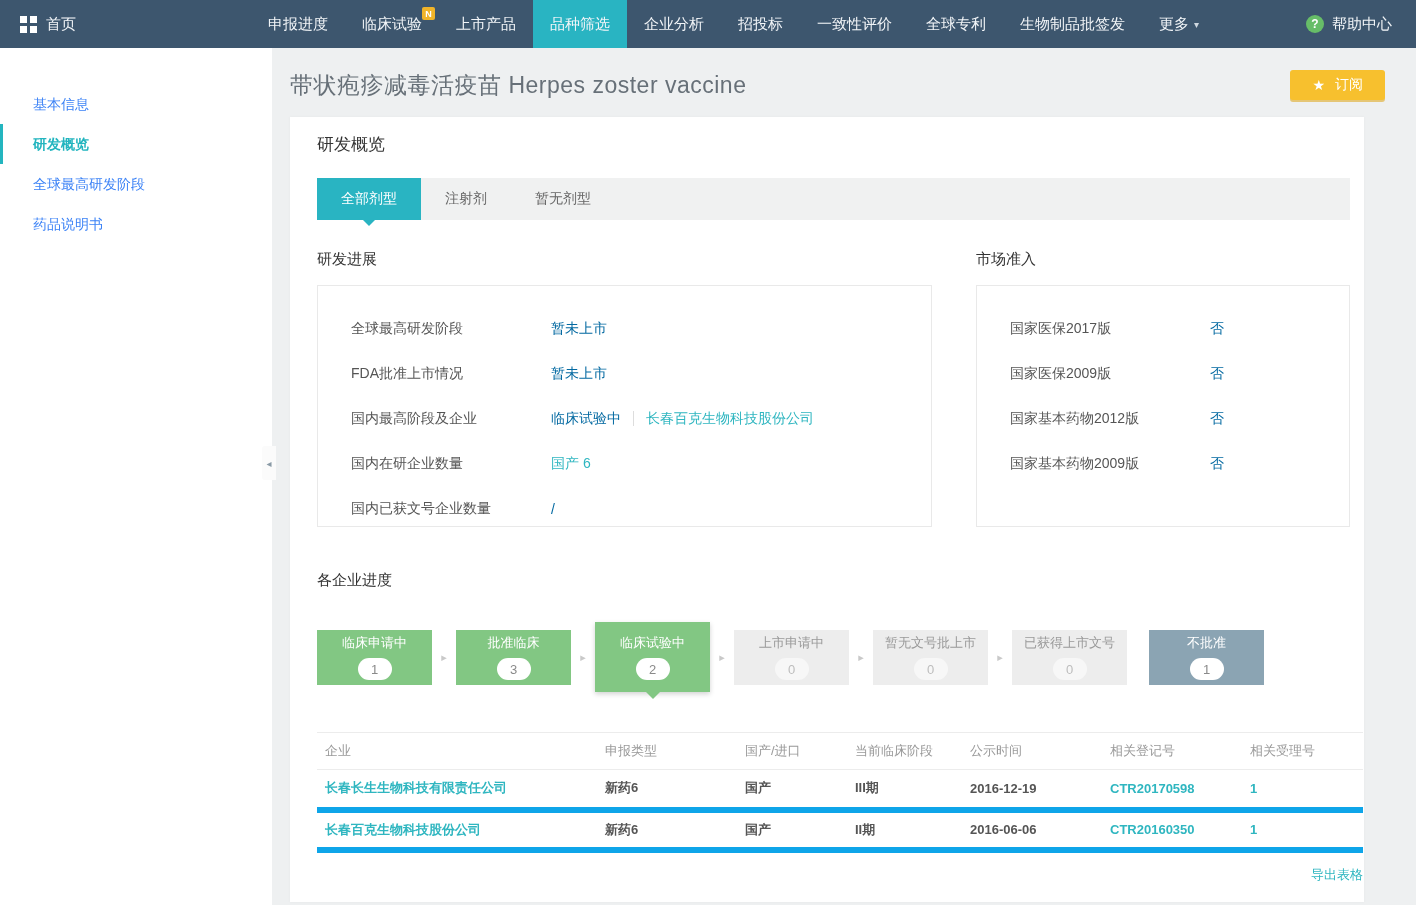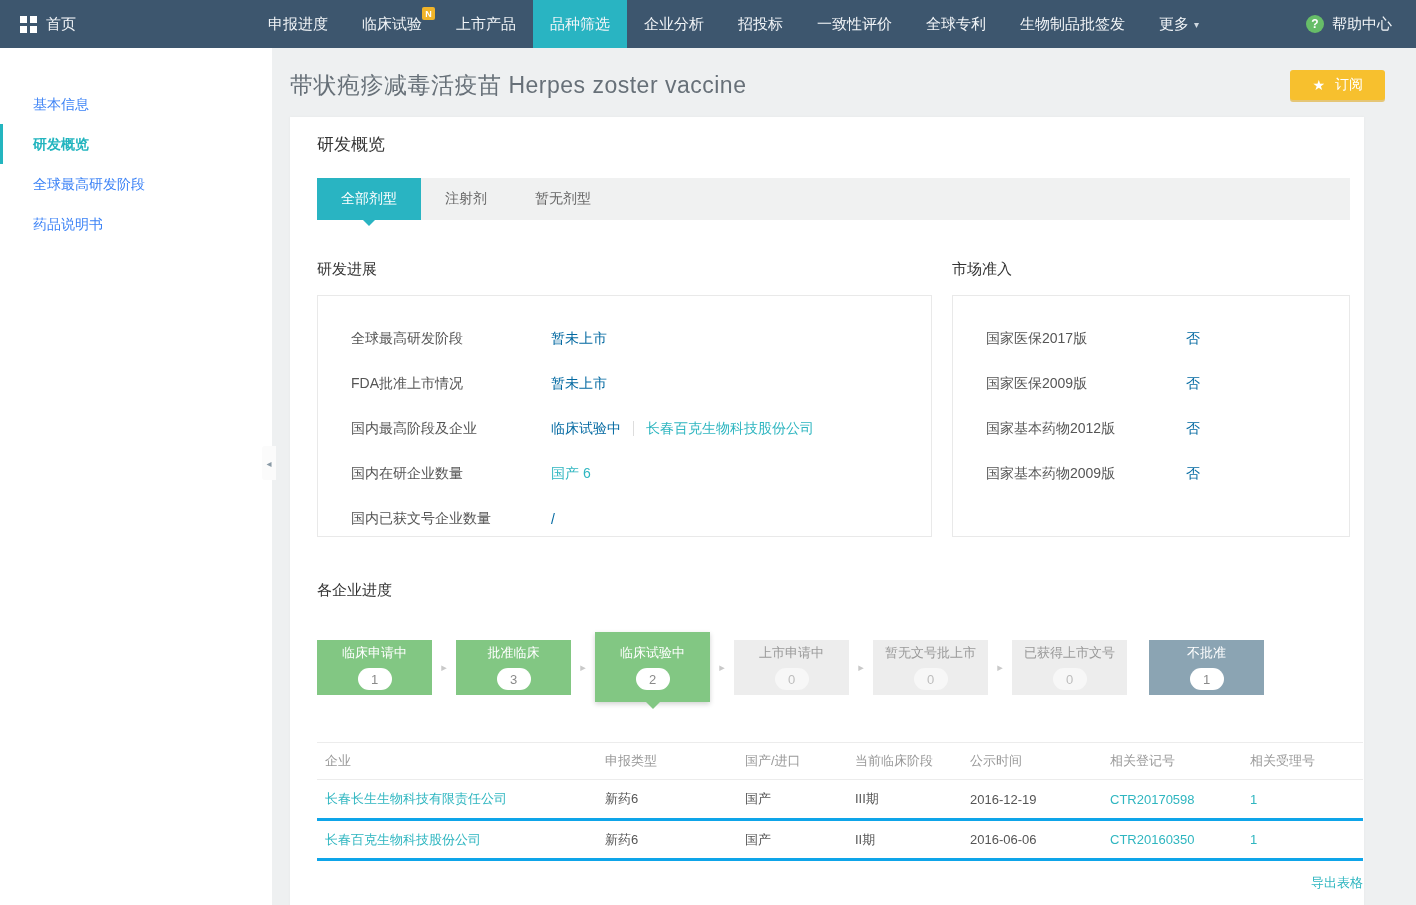--- a/index.html
+++ b/index.html
@@ -44,21 +44,21 @@
   .card-heading { font-size:17px; color:#333; font-weight:normal; }
 
   
   .tabs { margin-top:22px; background:#f0f1f1; height:42px; display:flex; align-items:stretch; }
   .tab { display:flex; align-items:center; padding:0 24px; font-size:14px; color:#666; cursor:pointer; position:relative;justify-content:flex-end; }
   .tab.active { background:#29b4c2; color:#fff; }
   .tab.active::after { content:""; position:absolute; left:50%; bottom:-6px; margin-left:-6px;
     border-left:6px solid transparent; border-right:6px solid transparent; border-top:6px solid #29b4c2; }
 
   
-  .panels { display:flex; margin-top:40px; }
+  .panels { display:flex; margin-top:30px;gap:24px; }
   .panel-left { flex:0 0 615px; margin-right:20px; }
   .panel-right { flex:1; }
   .panel-title { font-size:15px; color:#333; margin-bottom:16px; }
   .info-box { border:1px solid #e9e9e9; height:242px; padding-top:20px; }
   .info-row { display:flex; align-items:center; height:45px; padding-left:33px; font-size:14px; }
   .info-label { width:200px; color:#555; flex:0 0 200px; }
   .info-value { color:#0369a1; }
   .link { color:#2fb6c0; cursor:pointer; text-decoration:none; }
   .vdiv { width:1px; height:15px; background:#ddd; margin:0 12px; }
 
@@ -76,21 +76,21 @@
   .count-pill { margin-top:6px; min-width:34px; height:22px; border-radius:11px; background:#fff; color:#8a8a8a;
     font-size:13px; display:flex; align-items:center; justify-content:center; padding:0 6px; }
   .stage-gray .count-pill { background:#f7f7f7; color:#bdbdbd; }
   .stage-arrow { width:24px; text-align:center; color:#c9c9c9; font-size:11px; flex:0 0 24px; }
   .stage-gap { width:22px; flex:0 0 22px; }
 
   
   table.progress { width:1046px; margin-top:36px; border-collapse:collapse; table-layout:fixed; font-size:13px; }
   table.progress th { font-weight:normal; color:#999; text-align:left; height:37px; padding-left:8px;
     border-top:1px solid #ececec; border-bottom:1px solid #ececec; }
-  table.progress td { color:#555; height:40px; padding-left:8px; border-bottom:3px solid #0ea5e9; }
+  table.progress td { color:#555; height:40px; padding-left:8px; border-bottom:6px solid #0ea5e9;font-weight:bold; }
   .export-row { width:1046px; text-align:right; margin-top:13px; font-size:13px; }
 </style>
 </head>
 <body>
 
 <div class="topnav">
   <div class="nav-home">
     <span class="grid-ico"></span>
     <span>首页</span>
   </div>

